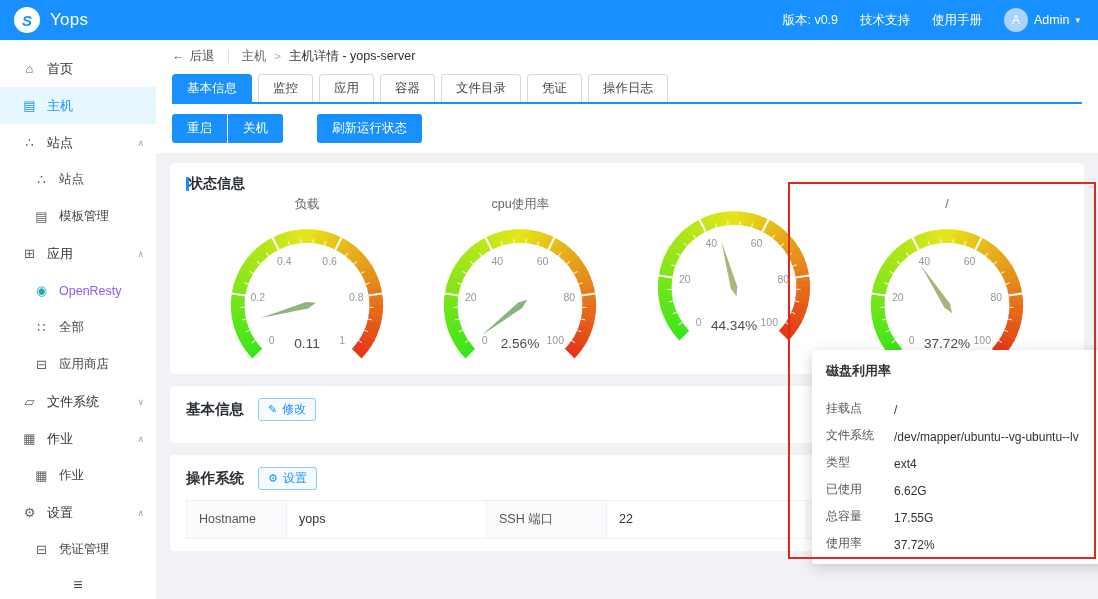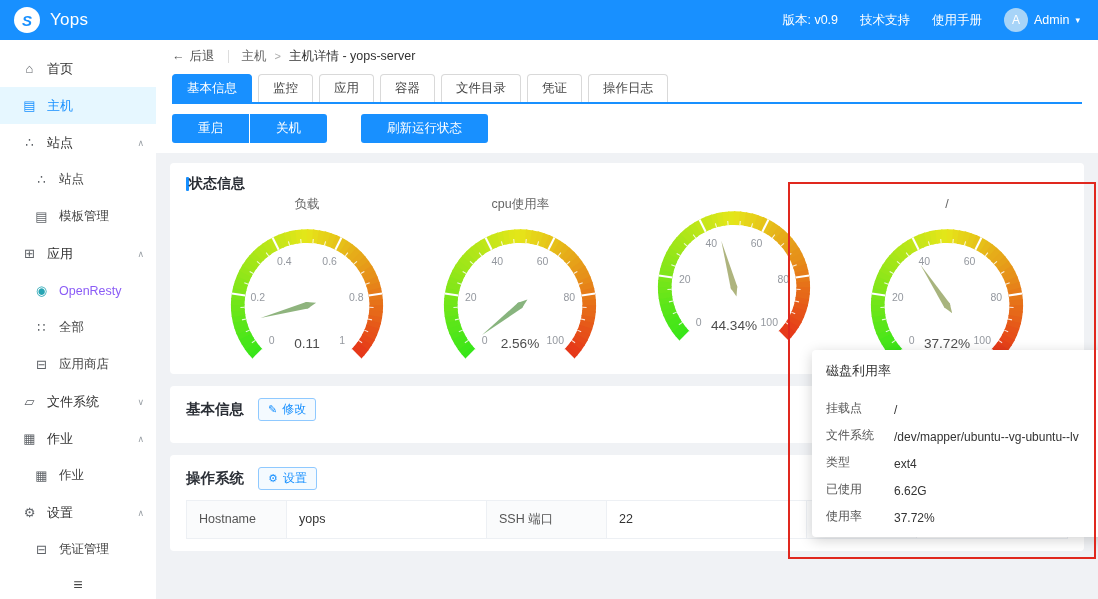--- a/index.html
+++ b/index.html
@@ -47,21 +47,21 @@
   .crumb-divider{width:1px;height:13px;background:#ddd;margin:0 5px;}
   .crumb-sep{color:#aaa;font-size:11px;}
   .crumb-current{color:#333;}
 
   .tabs{display:flex;gap:6px;margin-top:6px;border-bottom:2px solid var(--primary);}
   .tab{padding:5px 14px;font-size:12.5px;color:#444;background:#fff;border:1px solid #d9d9d9;
     border-bottom:none;border-radius:4px 4px 0 0;cursor:pointer;white-space:nowrap;}
   .tab.active{background:var(--primary);border-color:var(--primary);color:#fff;}
 
   .actions{display:flex;align-items:center;margin-top:10px;}
-  .btn{font-size:12.5px;padding:6px 26px;background:var(--primary);color:#fff;border:none;cursor:pointer;}
+  .btn{font-size:12.5px;padding:6px 15px;background:var(--primary);color:#fff;border:none;cursor:pointer;}
   .btn.left{border-radius:3px 0 0 3px;}
   .btn.right{border-radius:0 3px 3px 0;margin-left:1px;}
   .btn.refresh{border-radius:3px;margin-left:34px;}
 
   .content{padding:10px 14px 0;}
   .card{background:#fff;border-radius:4px;padding:12px 16px;margin-bottom:12px;}
   .sec-head{display:flex;align-items:center;gap:0;}
   .sec-bar{width:3px;height:14px;background:var(--primary);border-radius:1px;}
   .sec-title{font-size:14px;font-weight:bold;color:#2b2f36;}
 
@@ -79,21 +79,21 @@
   .desc{display:grid;grid-template-columns:100px 200px 120px 200px 110px 1fr;
     border-top:1px solid #edf0f4;border-left:1px solid #edf0f4;font-size:12.5px;}
   .cell{border-right:1px solid #edf0f4;border-bottom:1px solid #edf0f4;padding:9px 12px;line-height:1.5;min-height:20px;}
   .lbl{background:#fafbfc;color:#555;}
   .val{color:#333;}
   .span-rest{grid-column:2/-1;}
 
   
   .tooltip{position:absolute;left:812px;top:350px;width:300px;background:#fff;border-radius:4px;
     box-shadow:0 3px 14px rgba(0,0,0,.18);padding:12px 14px;z-index:10;}
-  .tt-title{font-size:13px;font-weight:normal;color:#333;margin-bottom:10px;}
+  .tt-title{font-size:13px;font-weight:bold;color:#333;margin-bottom:10px;}
   .tt-row{display:flex;height:27px;align-items:flex-end;font-size:12px;}
   .tt-label{width:68px;color:#555;flex-shrink:0;}
   .tt-value{color:#333;white-space:nowrap;}
 
   
   .annotation{position:absolute;left:788px;top:182px;width:308px;height:377px;
     border:2px solid var(--annotation);z-index:20;pointer-events:none;}
 </style>
 </head>
 <body>
@@ -667,20 +667,24 @@
     </div>
     <div class="tt-row">
       <span class="tt-label">类型</span>
       <span class="tt-value">ext4</span>
     </div>
     <div class="tt-row">
       <span class="tt-label">已使用</span>
       <span class="tt-value">6.62G</span>
     </div>
     <div class="tt-row">
+      <span class="tt-label">总容量</span>
+      <span class="tt-value">17.55G</span>
+    </div>
+    <div class="tt-row">
       <span class="tt-label">使用率</span>
       <span class="tt-value">37.72%</span>
     </div>
   </div>
 
   <div class="annotation"></div>
 
 </div>
 
 </body></html>

